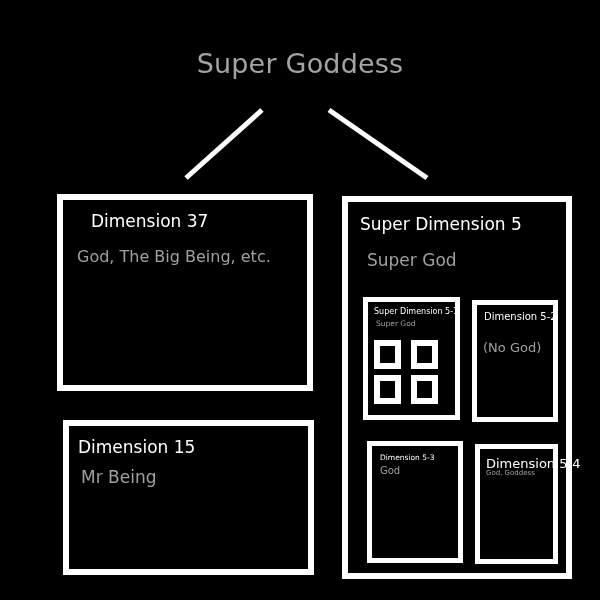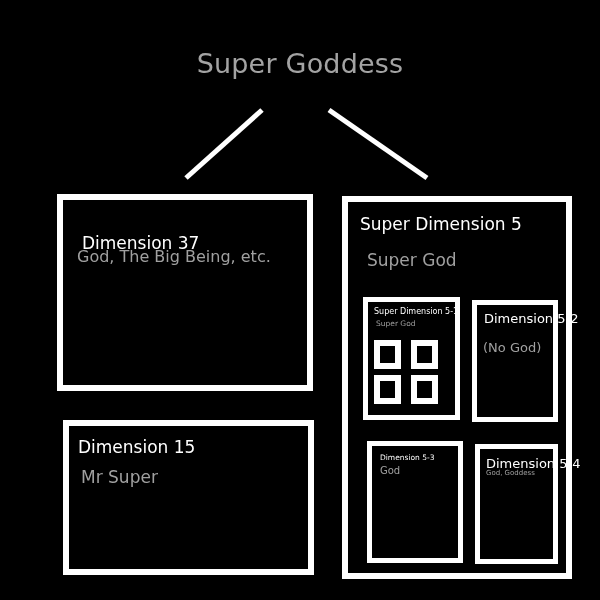--- a/index.html
+++ b/index.html
@@ -16,45 +16,45 @@
 <body>
 
 <div class="title">Super Goddess</div>
 
 <svg class="lines" width="600" height="600">
   <line x1="262" y1="110" x2="186" y2="178" stroke="#fff" stroke-width="5"></line>
   <line x1="329" y1="110" x2="427" y2="178" stroke="#fff" stroke-width="5"></line>
 </svg>
 
 <div class="box" style="left:57px; top:194px; width:256px; height:197px;">
-  <div class="lbl" style="left:19px; top:11px; font-size:17px;margin-top:22px;">Dimension 37</div>
+  <div class="lbl" style="left:28px; top:11px; font-size:17px;">Dimension 37</div>
   <div class="sub" style="left:14px; top:47px; font-size:16px;">God, The Big Being, etc.</div>
 </div>
 
 <div class="box" style="left:63px; top:420px; width:251px; height:155px;">
   <div class="lbl" style="left:9px; top:11px; font-size:17px;">Dimension 15</div>
-  <div class="sub" style="left:12px; top:41px; font-size:17px;">Mr Super</div>
+  <div class="sub" style="left:12px; top:41px; font-size:17px;">Mr Being</div>
 </div>
 
 <div class="box" style="left:342px; top:196px; width:230px; height:383px;">
   <div class="lbl" style="left:12px; top:12px; font-size:17px;">Super Dimension 5</div>
   <div class="sub" style="left:19px; top:48px; font-size:17px;">Super God</div>
 </div>
 
 <div class="box thin" style="left:363px; top:297px; width:97px; height:123px;">
   <div class="lbl" style="left:6px; top:5px; font-size:8px;">Super Dimension 5-1</div>
   <div class="sub" style="left:8px; top:17px; font-size:7.5px;">Super God</div>
 </div>
 <div class="sq" style="left:374px; top:340px;"></div>
 <div class="sq" style="left:411px; top:340px;"></div>
 <div class="sq" style="left:374px; top:375px;"></div>
 <div class="sq" style="left:411px; top:375px;"></div>
 
 <div class="box thin" style="left:472px; top:300px; width:86px; height:122px;">
-  <div class="lbl" style="left:7px; top:6px; font-size:13px;">Dimension 5-2</div>
+  <div class="lbl" style="left:7px; top:6px; font-size:10px;">Dimension 5-2</div>
   <div class="sub" style="left:6px; top:35px; font-size:13px;">(No God)</div>
 </div>
 
 <div class="box thin" style="left:367px; top:441px; width:96px; height:122px;">
   <div class="lbl" style="left:8px; top:7px; font-size:7.5px;">Dimension 5-3</div>
   <div class="sub" style="left:8px; top:19px; font-size:10px;">God</div>
 </div>
 
 <div class="box thin" style="left:475px; top:444px; width:83px; height:120px;">
   <div class="lbl" style="left:6px; top:7px; font-size:13px;">Dimension 5-4</div>

